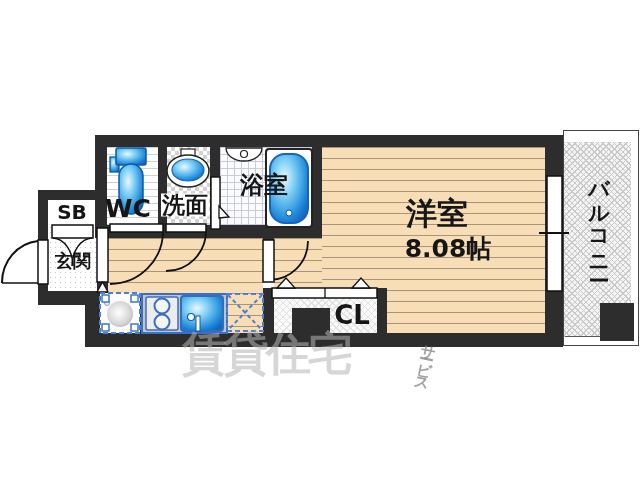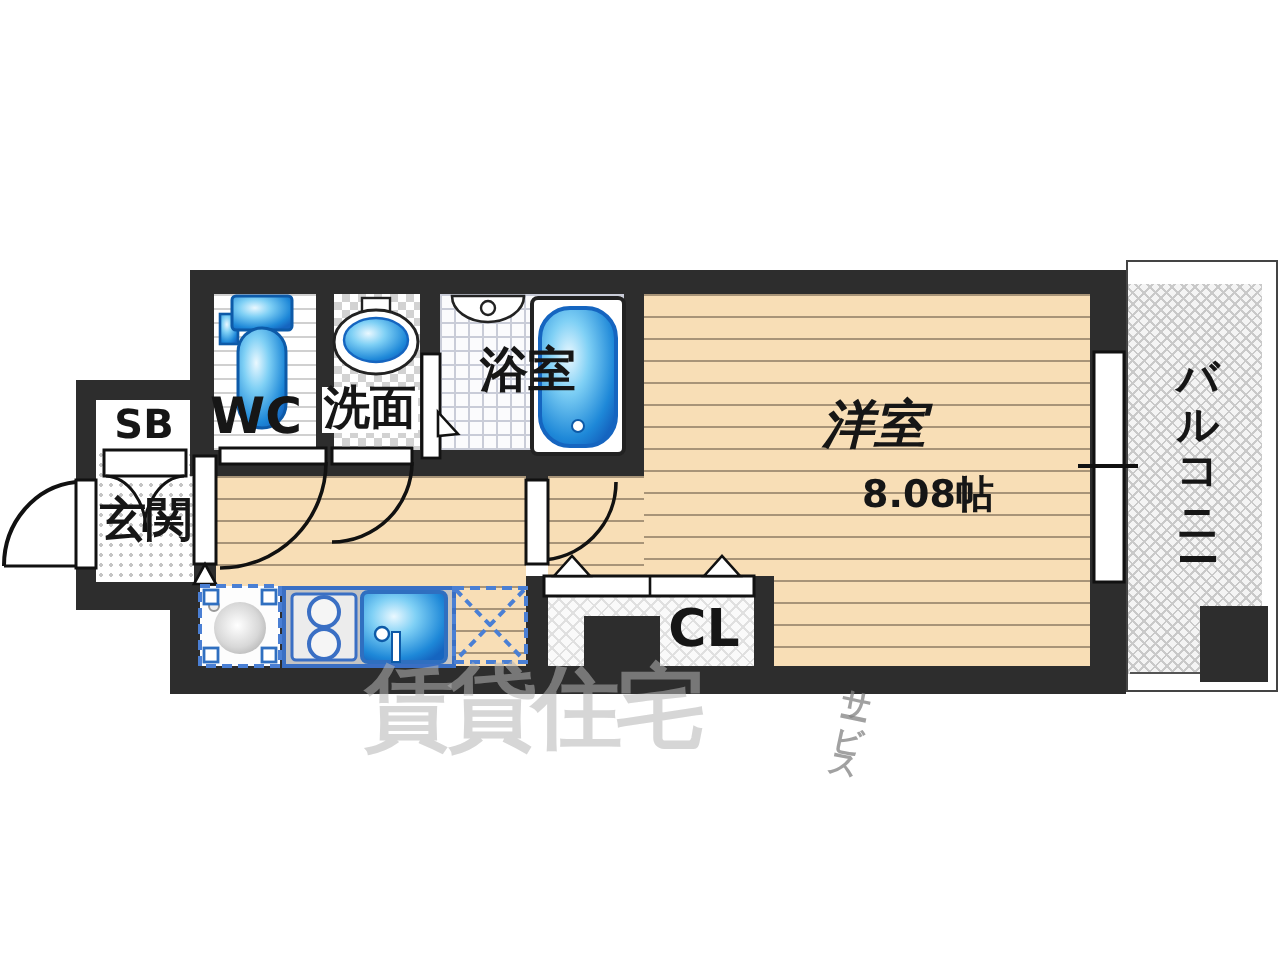--- a/index.html
+++ b/index.html
@@ -194,22 +194,22 @@
     <g>
       <rect x="547" y="176" width="15" height="115" fill="#fff" stroke="#111" stroke-width="1.5"></rect>
       <line x1="539" y1="233" x2="569" y2="233" stroke="#111" stroke-width="2"></line>
     </g>
   </svg>
 
   <div class="label z40" style="left:72px;top:212px;font-size:20px;">SB</div>
   <div class="label z40" style="left:128px;top:208px;font-size:25px;">WC</div>
   <div class="label z40" style="left:185px;top:205px;font-size:23px;background:#fff;padding:0 1px;">洗面</div>
   <div class="label z40" style="left:264px;top:185px;font-size:24px;">浴室</div>
-  <div class="label z40" style="left:73px;top:261px;font-size:23px;">玄関</div>
+  <div class="label z40" style="left:73px;top:261px;font-size:18px;">玄関</div>
   <div class="label z40" style="left:352px;top:315px;font-size:26px;">CL</div>
-  <div class="label z40" style="left:437px;top:213px;font-size:26px;font-style:italic;">洋室</div>
-  <div class="label z40" style="left:464px;top:248px;font-size:19px;">8.08帖</div>
+  <div class="label z40" style="left:437px;top:213px;font-size:31px;">洋室</div>
+  <div class="label z40" style="left:448px;top:248px;font-size:25px;">8.08帖</div>
   <div class="vlabel z40" style="left:588px;top:165px;font-size:21px;">バルコニー</div>
 
   <div id="watermark-main">賃貸住宅</div>
   <div id="watermark-sub">サービス</div>
 
 </div>
 
 </body></html>

